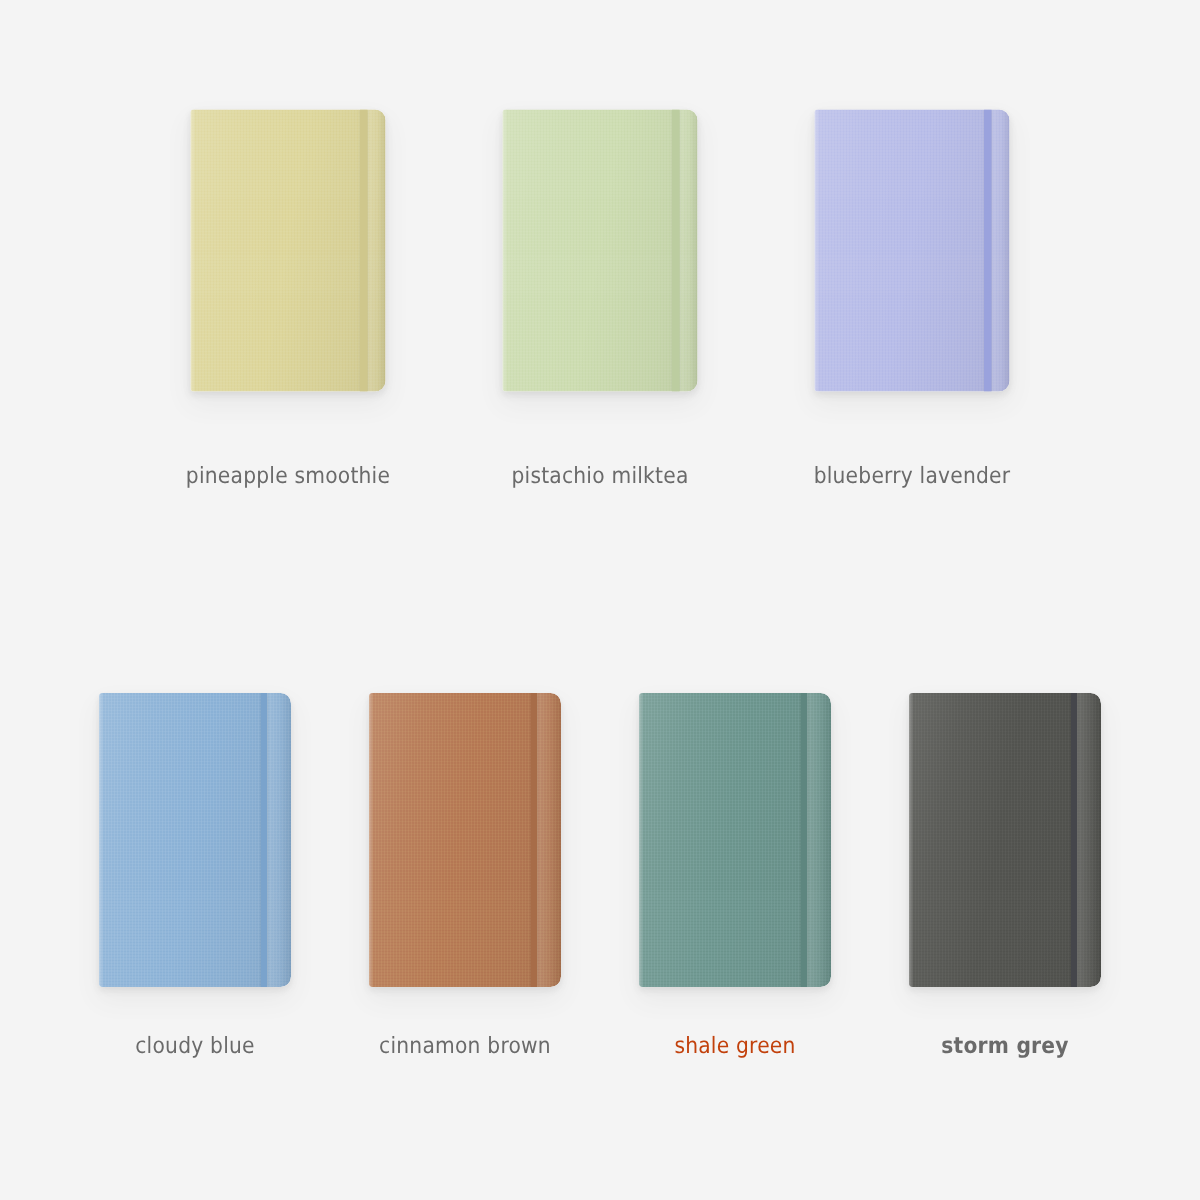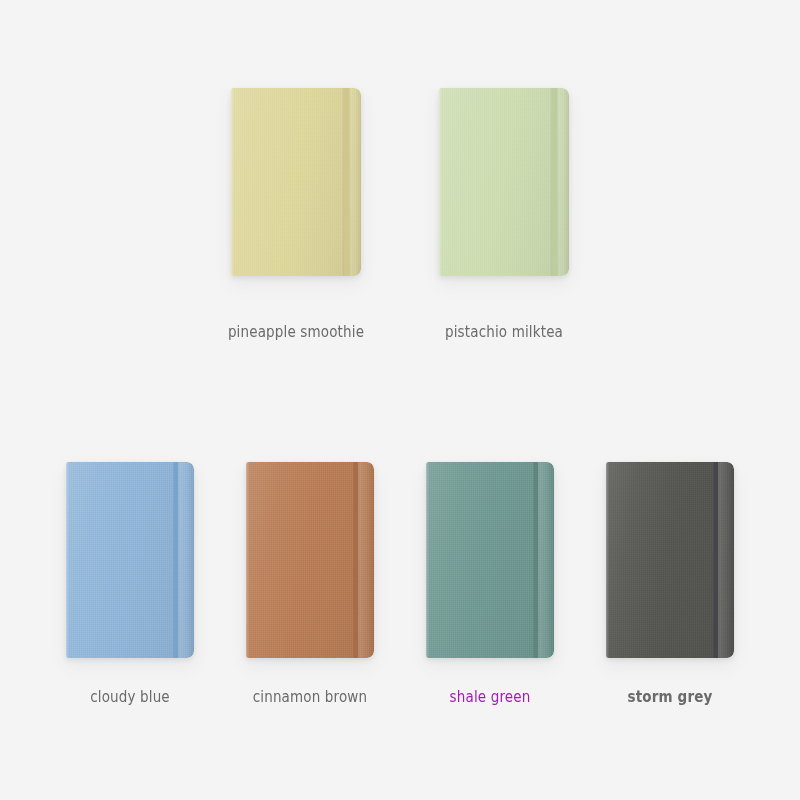--- a/index.html
+++ b/index.html
@@ -21,21 +21,21 @@
   }
 
   
   .row {
     position: absolute;
     left: 0;
     width: 800px;
     display: flex;
     justify-content: center;
   }
-  .row-1 { top: 88px; }
+  .row-1 { top: 73px; }
   .row-2 { top: 462px; }
 
   .row-1 .cell { width: 208px; }
   .row-2 .cell { width: 180px; }
 
   .cell {
     display: flex;
     flex-direction: column;
     align-items: center;
   }
@@ -161,20 +161,31 @@
         <div class="cover" style="background: rgb(204, 220, 176);"></div>
         <div class="texture"></div>
         <div class="shade"></div>
         <div class="lip"></div>
         <div class="spine" style="width: 9.6%;"></div>
         <div class="elastic" style="left: 87%; width: 3.4%; background: rgb(188, 205, 160);"></div>
       </div>
       <div class="label" style="color: rgb(106, 106, 106);">pistachio milktea</div>
     </div>
 
+    <div class="cell">
+      <div class="notebook">
+        <div class="cover" style="background: rgb(182, 187, 232);"></div>
+        <div class="texture"></div>
+        <div class="shade"></div>
+        <div class="lip"></div>
+        <div class="spine" style="width: 9.6%;"></div>
+        <div class="elastic" style="left: 87%; width: 3.4%; background: rgb(154, 162, 221);"></div>
+      </div>
+      <div class="label" style="color: rgb(106, 106, 106);">blueberry lavender</div>
+    </div>
 
   </div>
 
   <div class="row row-2">
 
     <div class="cell">
       <div class="notebook">
         <div class="cover" style="background: rgb(142, 180, 216);"></div>
         <div class="texture"></div>
         <div class="shade"></div>
@@ -199,21 +210,21 @@
 
     <div class="cell">
       <div class="notebook">
         <div class="cover" style="background: rgb(110, 151, 144);"></div>
         <div class="texture"></div>
         <div class="shade"></div>
         <div class="lip"></div>
         <div class="spine" style="width: 12.4%;"></div>
         <div class="elastic" style="left: 84%; width: 3.6%; background: rgb(94, 134, 127);"></div>
       </div>
-      <div class="label" style="color: #a21caf; text-align: right;">shale green</div>
+      <div class="label" style="color: #c2410c; text-align: right;">shale green</div>
     </div>
 
     <div class="cell">
       <div class="notebook">
         <div class="cover" style="background: rgb(84, 85, 81);"></div>
         <div class="texture"></div>
         <div class="shade"></div>
         <div class="lip"></div>
         <div class="spine" style="width: 12.4%;"></div>
         <div class="elastic" style="left: 84%; width: 3.6%; background: rgb(69, 70, 75);"></div>

